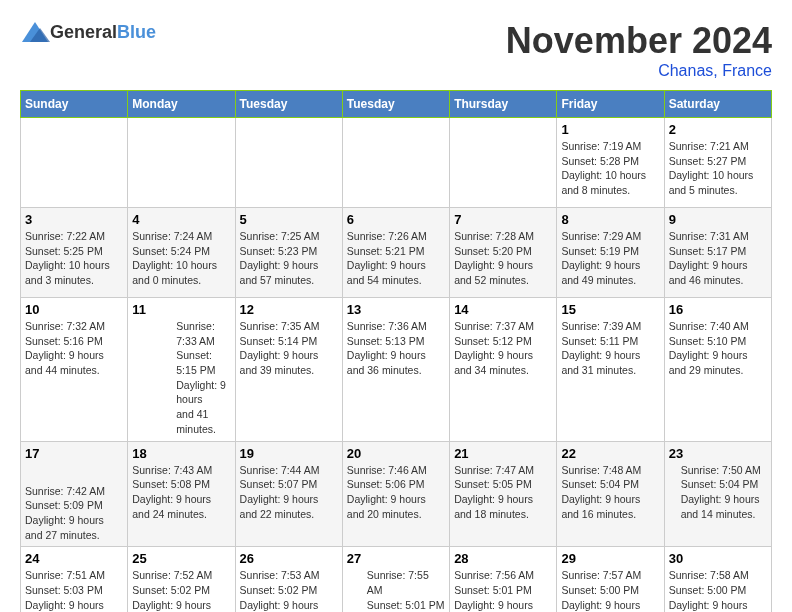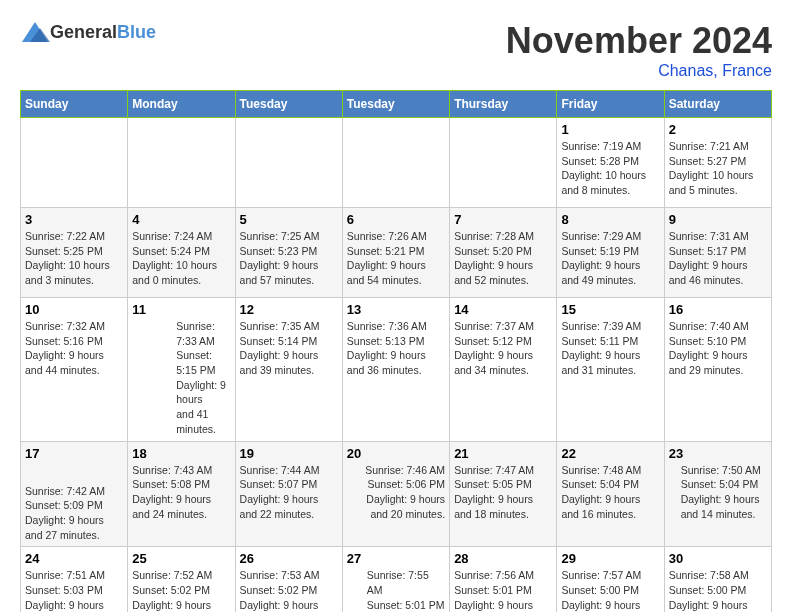--- a/index.html
+++ b/index.html
@@ -258,21 +258,21 @@
           </td>
           <td>
             <span class="day-number">19</span>
             <div class="day-info" style="white-space: pre-line;">Sunrise: 7:44 AM
 Sunset: 5:07 PM
 Daylight: 9 hours
 and 22 minutes.</div>
           </td>
           <td>
             <span class="day-number">20</span>
-            <div class="day-info" style="white-space: pre-line; text-align: right;">Sunrise: 7:46 AM
+            <div class="day-info" style="white-space: pre-line;">Sunrise: 7:46 AM
 Sunset: 5:06 PM
 Daylight: 9 hours
 and 20 minutes.</div>
           </td>
           <td>
             <span class="day-number">21</span>
             <div class="day-info" style="white-space: pre-line;">Sunrise: 7:47 AM
 Sunset: 5:05 PM
 Daylight: 9 hours
 and 18 minutes.</div>

